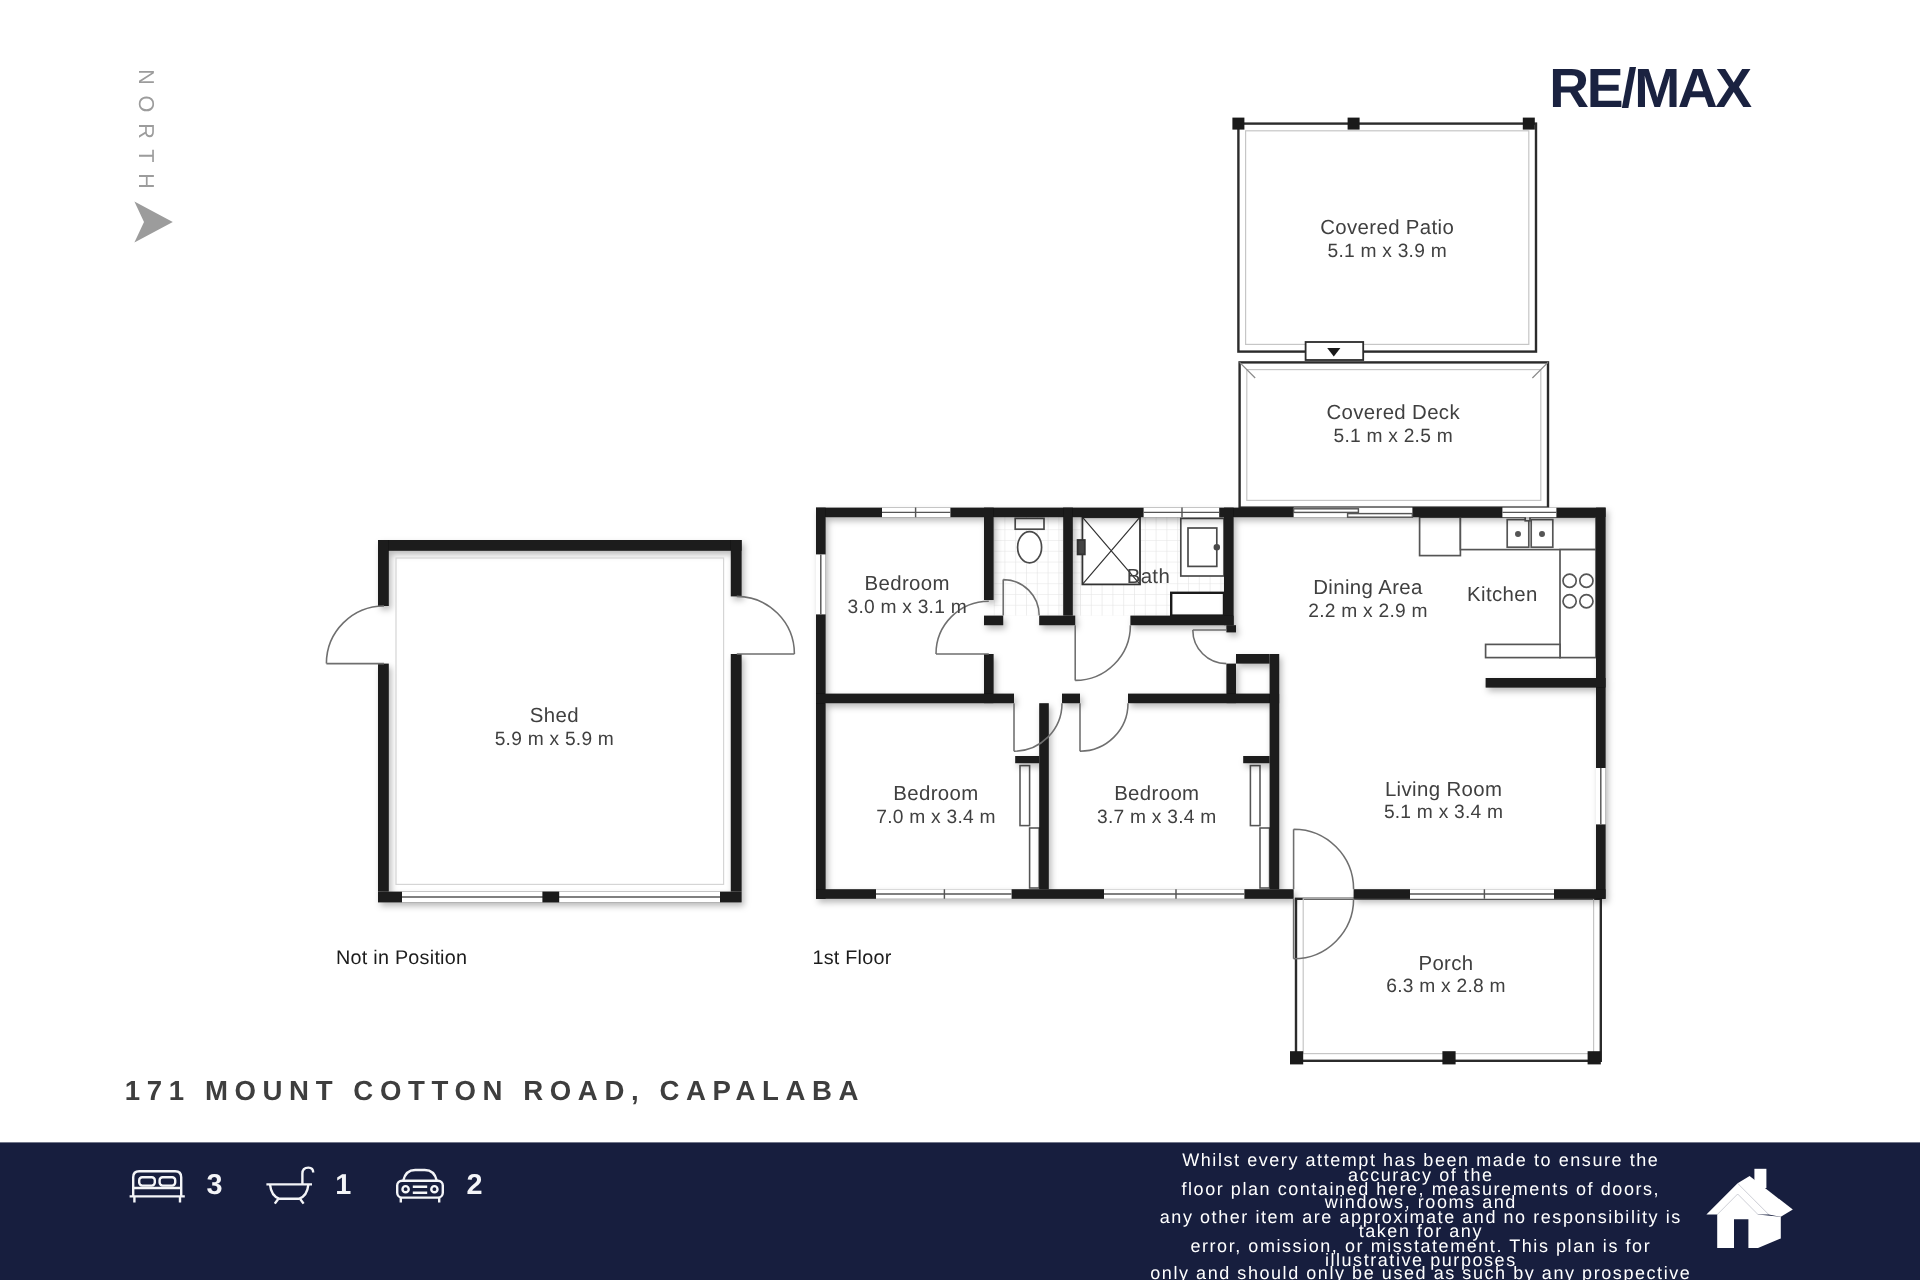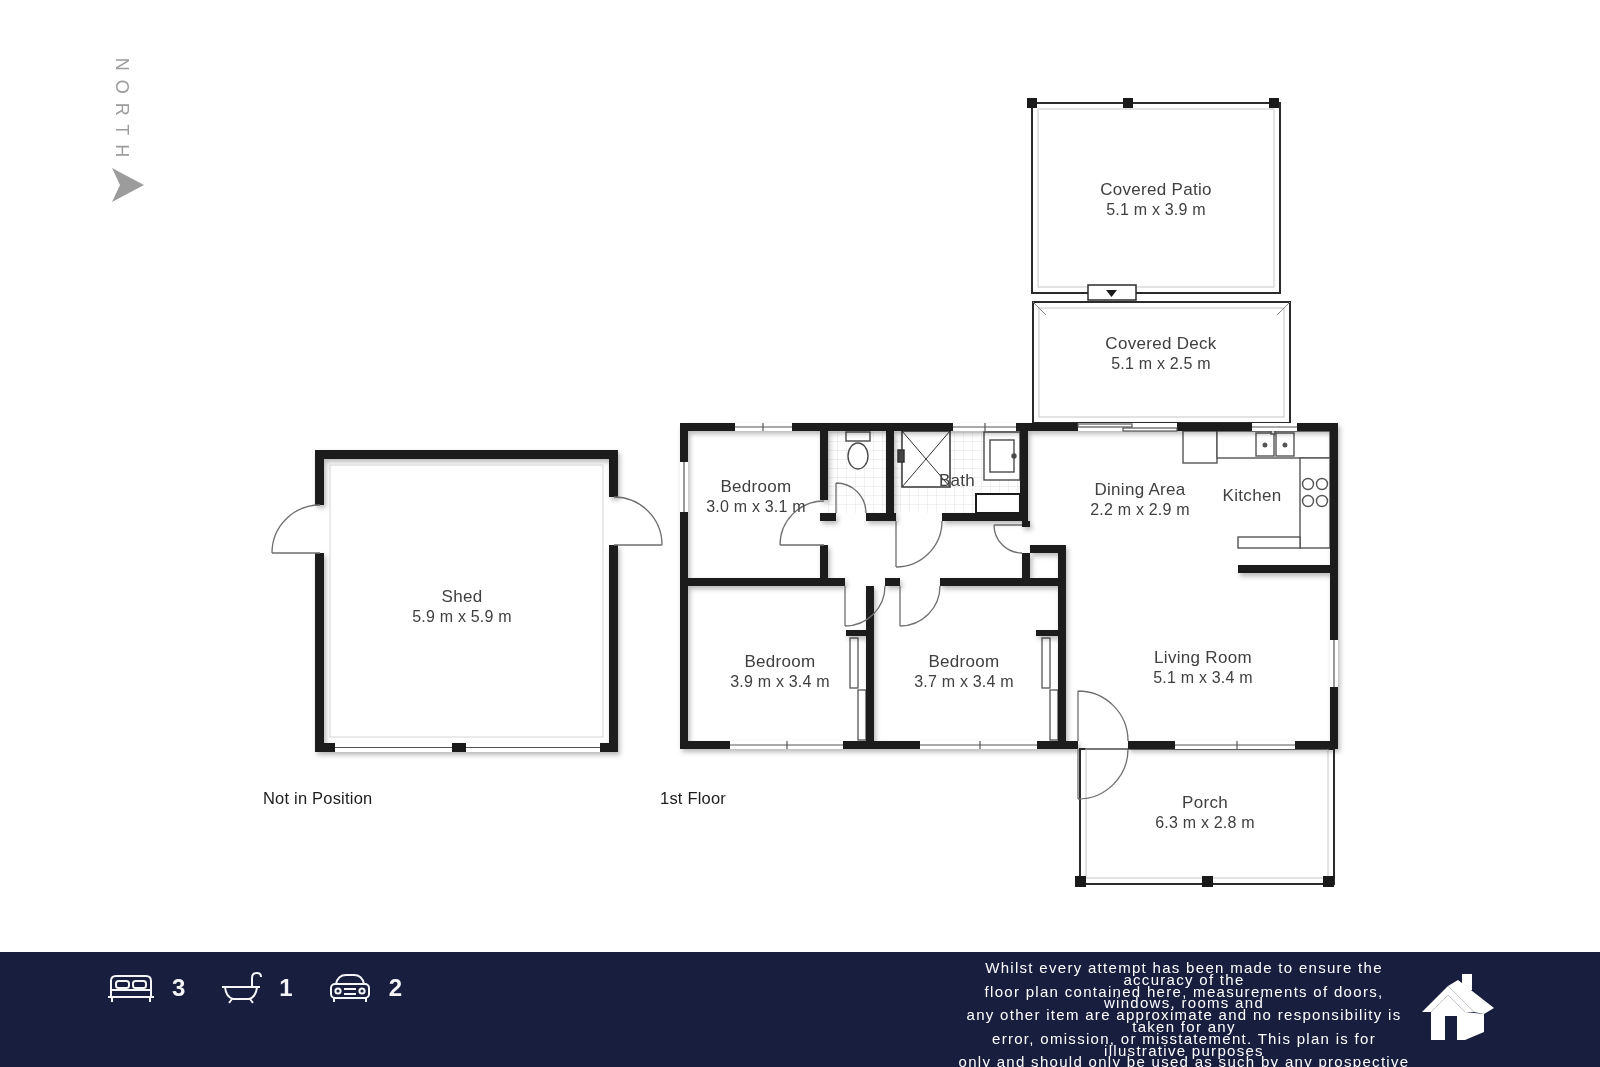--- a/index.html
+++ b/index.html
@@ -10,21 +10,21 @@
   .north-label{position:absolute;left:121px;top:112px;transform:translate(-50%,-50%) rotate(90deg);
       color:#9c9c9c;font-size:18px;letter-spacing:9px;font-weight:400;white-space:nowrap;}
   
   .brand-logo{position:absolute;right:142px;top:46px;color:#1a2240;font-size:46px;font-weight:bold;
       letter-spacing:-2px;font-family:"Liberation Sans",sans-serif;}
   
   .room-label{position:absolute;transform:translateX(-50%);text-align:center;color:#404040;
       white-space:nowrap;line-height:20px;}
   .room-label .rname{display:block;font-size:17px;letter-spacing:.3px;}
   .room-label .rdims{display:block;font-size:16px;letter-spacing:.2px;text-align:center;}
-  .caption{position:absolute;font-size:16.5px;color:#1c1c1c;letter-spacing:.2px;}
+  .caption{position:absolute;font-size:16.5px;color:#1c1c1c;letter-spacing:.2px;margin-left:17px;}
   .address{position:absolute;left:104px;top:896px;font-size:23px;font-weight:bold;color:#3e3e3e;
       letter-spacing:5.5px;}
   
   .footer-bar{position:absolute;left:0;top:952px;width:1600px;height:115px;background:#171e3e;}
   .stat-row{position:absolute;left:106px;top:18px;height:36px;display:flex;align-items:center;}
   .stat-icon{flex:0 0 auto;}
   .stat-count{color:#f4f5f8;font-size:24px;font-weight:bold;margin:0 34px 0 16px;}
   .stat-count.last{margin-right:0;}
   .areas-line{position:absolute;left:106px;top:57px;color:#f4f5f8;font-size:21px;letter-spacing:.6px;}
   .disclaimer{position:absolute;left:958px;top:10px;width:452px;color:#ffffff;font-size:15px;
@@ -212,20 +212,21 @@
       <rect x="452" y="743" width="14" height="9" fill="#1a1a1a"></rect>
       <g fill="none" stroke="#6f6f6f" stroke-width="1.3">
         <path d="M320 553 L272 553 M272 553 A48 48 0 0 1 320 505"></path>
         <path d="M614 545 L662 545 M662 545 A48 48 0 0 0 614 497"></path>
       </g>
     </g>
   </svg>
 
   <div class="north-label">NORTH</div>
 
+  <div class="brand-logo">RE/MAX</div>
 
   <div class="room-label" style="left:1156px;top:180px">
     <span class="rname">Covered Patio</span>
     <span class="rdims">5.1 m x 3.9 m</span>
   </div>
   <div class="room-label" style="left:1161px;top:334px">
     <span class="rname">Covered Deck</span>
     <span class="rdims">5.1 m x 2.5 m</span>
   </div>
   <div class="room-label" style="left:756px;top:477px">
@@ -237,21 +238,21 @@
   </div>
   <div class="room-label" style="left:1140px;top:480px">
     <span class="rname">Dining Area</span>
     <span class="rdims">2.2 m x 2.9 m</span>
   </div>
   <div class="room-label" style="left:1252px;top:486px">
     <span class="rname">Kitchen</span>
   </div>
   <div class="room-label" style="left:780px;top:652px">
     <span class="rname">Bedroom</span>
-    <span class="rdims">3.9 m x 3.4 m</span>
+    <span class="rdims">7.0 m x 3.4 m</span>
   </div>
   <div class="room-label" style="left:964px;top:652px">
     <span class="rname">Bedroom</span>
     <span class="rdims">3.7 m x 3.4 m</span>
   </div>
   <div class="room-label" style="left:1203px;top:648px">
     <span class="rname">Living Room</span>
     <span class="rdims">5.1 m x 3.4 m</span>
   </div>
   <div class="room-label" style="left:1205px;top:793px">
@@ -259,20 +260,21 @@
     <span class="rdims">6.3 m x 2.8 m</span>
   </div>
   <div class="room-label" style="left:462px;top:587px">
     <span class="rname">Shed</span>
     <span class="rdims">5.9 m x 5.9 m</span>
   </div>
 
   <div class="caption" style="left:263px;top:789px">Not in Position</div>
   <div class="caption" style="left:660px;top:789px">1st Floor</div>
 
+  <div class="address">171 MOUNT COTTON ROAD, CAPALABA</div>
 
   <div class="footer-bar">
 
     <div class="stat-row">
       <svg class="stat-icon" width="50" height="34" viewBox="0 0 50 34" fill="none" stroke="#f4f5f8" stroke-width="2">
         <path d="M5 26 V10 Q5 5 10 5 H40 Q45 5 45 10 V26"></path>
         <path d="M2 26 H48"></path>
         <path d="M6 26 V31 M44 26 V31"></path>
         <rect x="10" y="10" width="13" height="7" rx="2.5"></rect>
         <rect x="27" y="10" width="13" height="7" rx="2.5"></rect>

